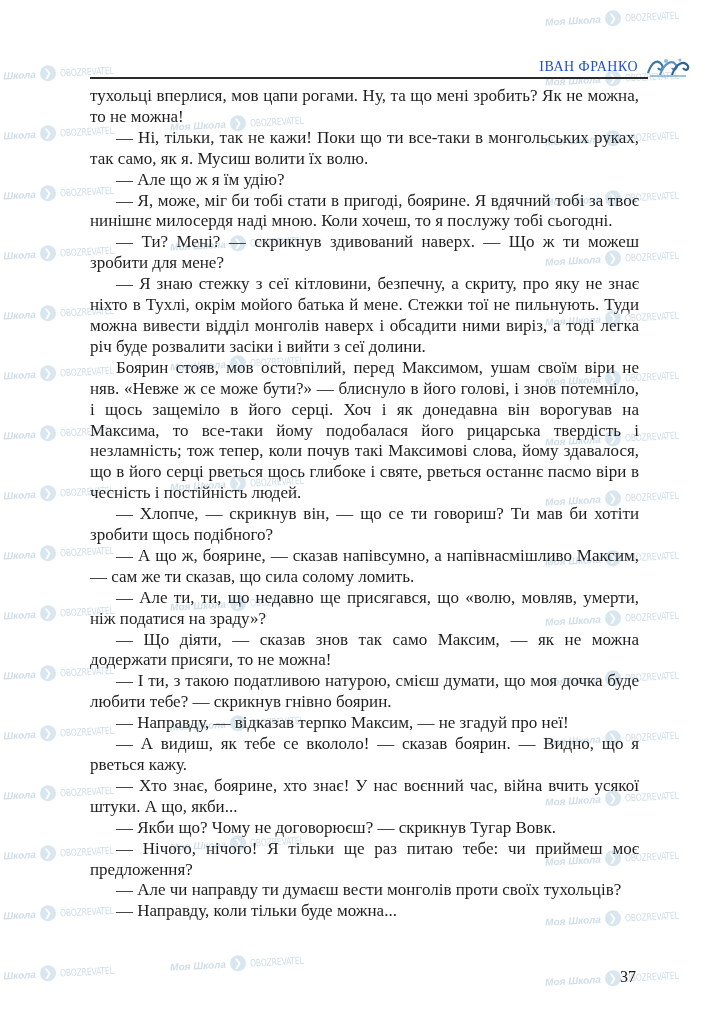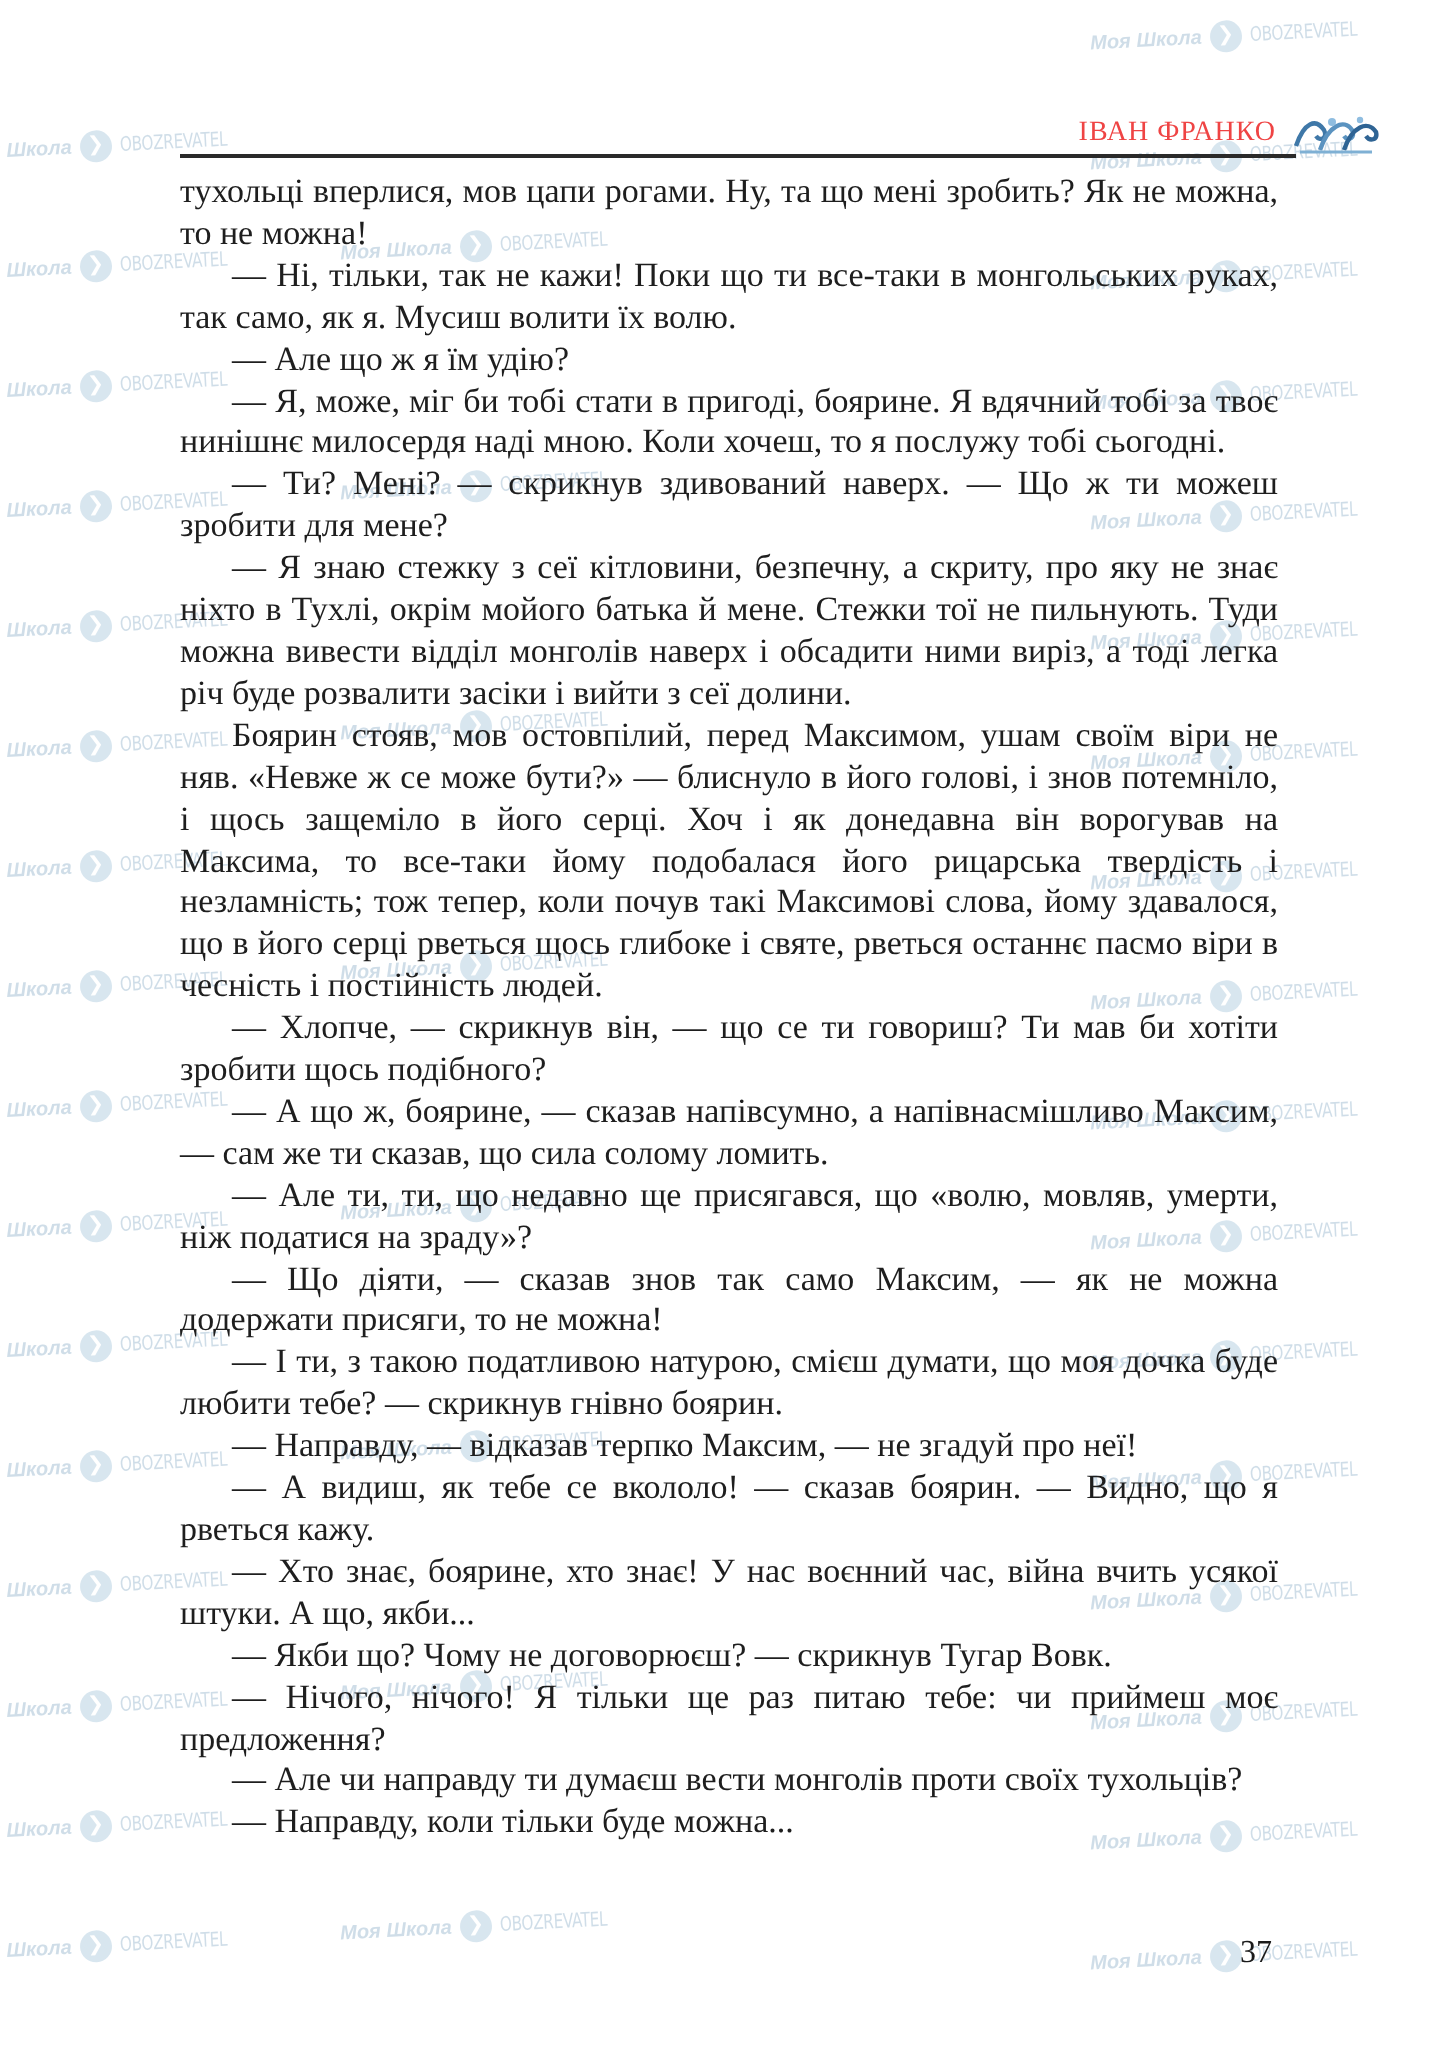--- a/index.html
+++ b/index.html
@@ -66,21 +66,21 @@
       height: 22px;
       z-index: 1;
     }
     .header-title {
       position: absolute;
       right: 52px;
       top: 4px;
       font-family: "Liberation Serif", serif;
       font-size: 14px;
       letter-spacing: 0.5px;
-      color: #ef4444;
+      color: #1d4ed8;
     }
     .header-rule {
       position: absolute;
       left: 0;
       right: 42px;
       top: 22px;
       height: 2px;
       background: #2a2a2a;
     }
     .header-ornament {

